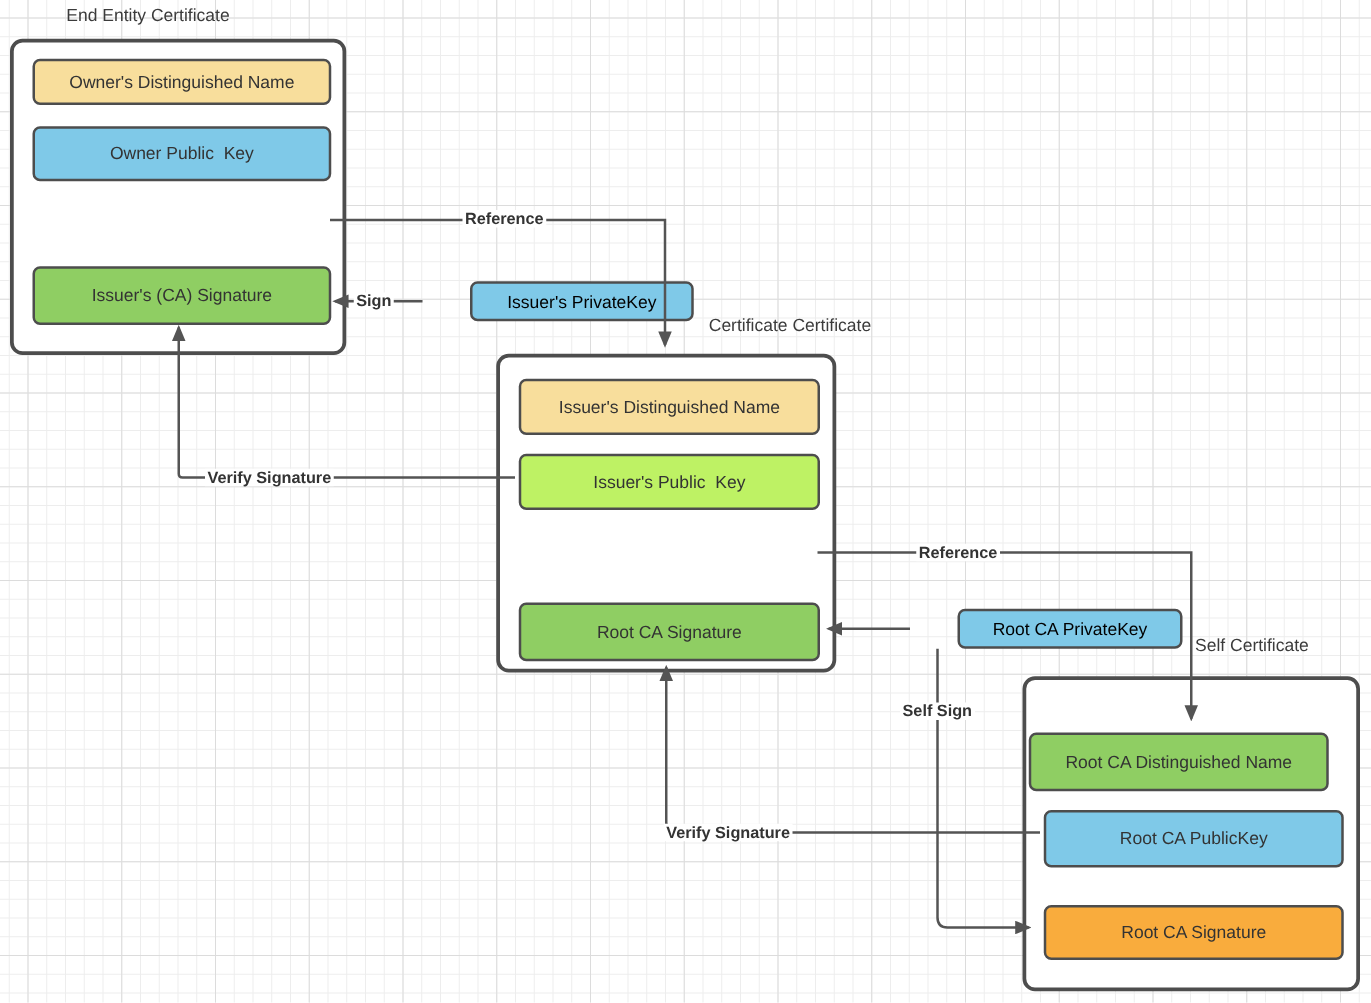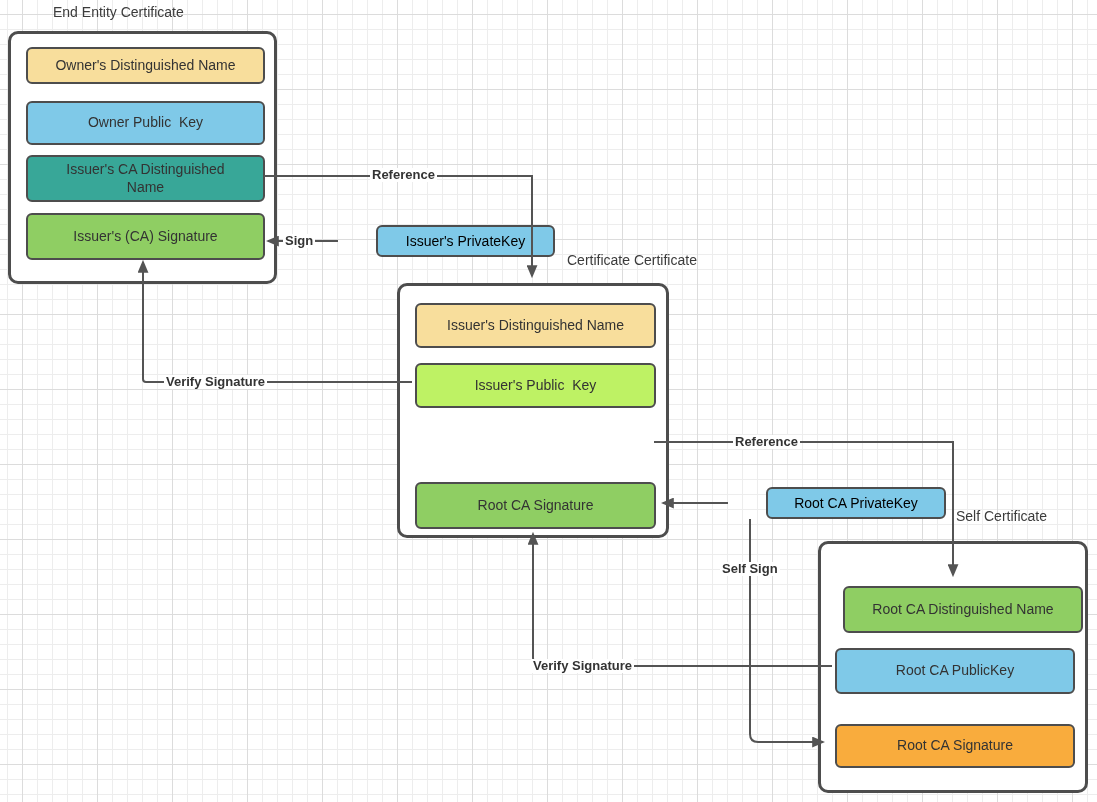--- a/index.html
+++ b/index.html
@@ -94,33 +94,31 @@
 
 <div class="canvas">
 
   <div class="cert-title" style="left:53px; top:4px;">End Entity Certificate</div>
   <div class="cert-title" style="left:567px; top:252px;">Certificate Certificate</div>
   <div class="cert-title" style="left:956px; top:508px;">Self Certificate</div>
 
   <div class="cert" style="left:8px; top:31px; width:269px; height:253px;">
     <div class="field" style="left: 15px; top: 13px; width: 239px; height: 37px; background-color: rgb(248, 222, 156);">Owner's Distinguished Name</div>
     <div class="field" style="left: 15px; top: 67px; width: 239px; height: 44px; background-color: rgb(127, 201, 232);">Owner Public  Key</div>
-    <div class="field" style="left: 15px; top: 121px; width: 239px; height: 47px; background-color: rgb(56, 167, 152);">Issuer's CA Distinguished
-Name</div>
     <div class="field" style="left: 15px; top: 179px; width: 239px; height: 47px; background-color: rgb(143, 206, 99);">Issuer's (CA) Signature</div>
   </div>
 
   <div class="cert" style="left:397px; top:283px; width:272px; height:255px;">
     <div class="field" style="left: 15px; top: 17px; width: 241px; height: 45px; background-color: rgb(248, 222, 156);">Issuer's Distinguished Name</div>
     <div class="field" style="left: 15px; top: 77px; width: 241px; height: 45px; background-color: #bef264;">Issuer's Public  Key</div>
     <div class="field" style="left: 15px; top: 196px; width: 241px; height: 47px; background-color: rgb(143, 206, 99);">Root CA Signature</div>
   </div>
 
   <div class="cert" style="left:818px; top:541px; width:270px; height:252px;">
-    <div class="field" style="left: 22px; top: 42px; width: 240px; height: 47px; background-color: rgb(143, 206, 99);">Root CA Distinguished Name</div>
+    <div class="field" style="left: 2px; top: 42px; width: 240px; height: 47px; background-color: rgb(143, 206, 99);">Root CA Distinguished Name</div>
     <div class="field" style="left: 14px; top: 104px; width: 240px; height: 46px; background-color: rgb(127, 201, 232);">Root CA PublicKey</div>
     <div class="field" style="left: 14px; top: 180px; width: 240px; height: 44px; background-color: rgb(249, 172, 61);">Root CA Signature</div>
   </div>
 
   <div class="keybox" style="left: 338px; top: 225px; width: 179px; height: 32px; background-color: rgb(127, 201, 232);">Issuer's PrivateKey</div>
   <div class="keybox" style="left: 728px; top: 487px; width: 180px; height: 32px; background-color: rgb(127, 201, 232);">Root CA PrivateKey</div>
 
   <svg class="edges-layer" width="1097" height="802" viewBox="0 0 1097 802" xmlns="http://www.w3.org/2000/svg">
     <defs>
       <marker id="arrow" viewBox="0 0 12 10" markerWidth="13" markerHeight="11" refX="10" refY="5" orient="auto" markerUnits="userSpaceOnUse">

